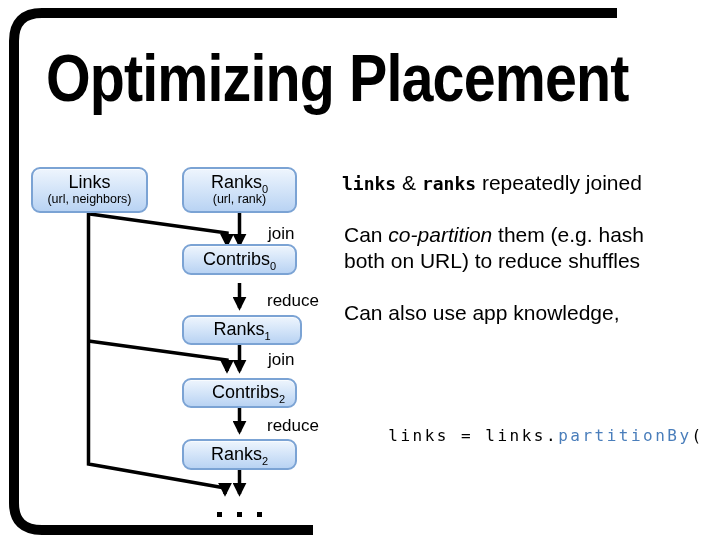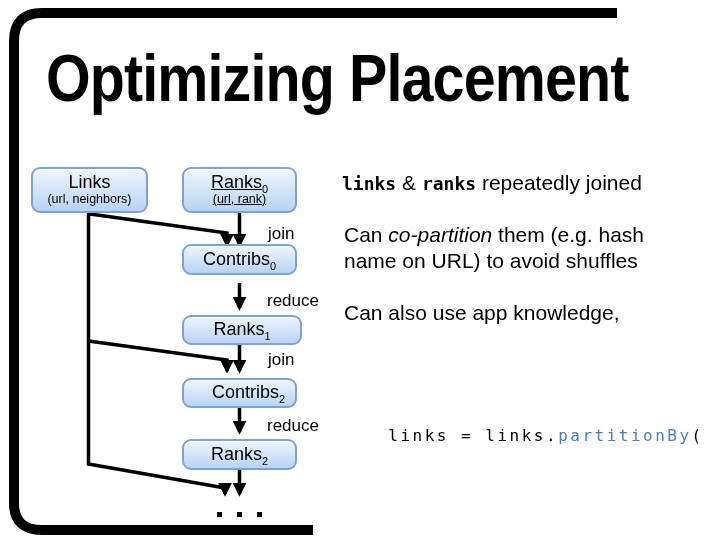--- a/index.html
+++ b/index.html
@@ -23,21 +23,21 @@
     border:2px solid #7ba3d4;border-radius:9px;
     background:linear-gradient(to bottom,#eef5fd 0%,#d6e6f9 45%,#b9d3f3 100%);
     box-shadow:inset 0 1px 0 #f8fbfe;
     display:flex;flex-direction:column;align-items:center;justify-content:center;
     text-align:center;line-height:1.1;
   }
   .dbox .main{font-size:18px;color:#000;}
   .dbox .subtitle{font-size:12.5px;color:#000;}
   .dbox sub{font-size:11px;line-height:0;}
   .box-links   {left:31px; top:167px;width:117px;height:46px;}
-  .box-ranks0  {left:182px;top:167px;width:115px;height:46px;text-decoration:underline;}
+  .box-ranks0  {left:182px;top:167px;width:115px;height:46px;}
   .box-contribs0{left:182px;top:244px;width:115px;height:31px;}
   .box-ranks1  {left:182px;top:315px;width:120px;height:30px;}
   .box-contribs2{left:182px;top:378px;width:115px;height:30px;padding-left:18px;}
   .box-ranks2  {left:182px;top:439px;width:115px;height:31px;}
   .edge-label{font-size:17px;color:#000;margin-left:16px;}
   .lbl-join1  {left:252px;top:224px;}
   .lbl-reduce1{left:251px;top:291px;}
   .lbl-join2  {left:252px;top:350px;}
   .lbl-reduce2{left:251px;top:416px;}
   
@@ -119,21 +119,21 @@
 <div class="abs edge-label lbl-reduce1">reduce</div>
 <div class="abs edge-label lbl-join2">join</div>
 <div class="abs edge-label lbl-reduce2">reduce</div>
 
 <div class="abs note note-1">
   <span class="mono">links</span><span> &amp; </span><span class="mono">ranks</span><span> repeatedly joined</span>
 </div>
 
 <div class="abs note note-2">
   <span>Can </span><span class="it">co-partition</span><span> them (e.g. hash</span><br>
-  <span>name on URL) to avoid shuffles</span>
+  <span>both on URL) to reduce shuffles</span>
 </div>
 
 <div class="abs note note-3">
   <span>Can also use app knowledge,</span><br>
 </div>
 
 <div class="abs code">
   <span>links = links.</span><span class="kw">partitionBy</span><span>(</span><br>
 </div>
 

